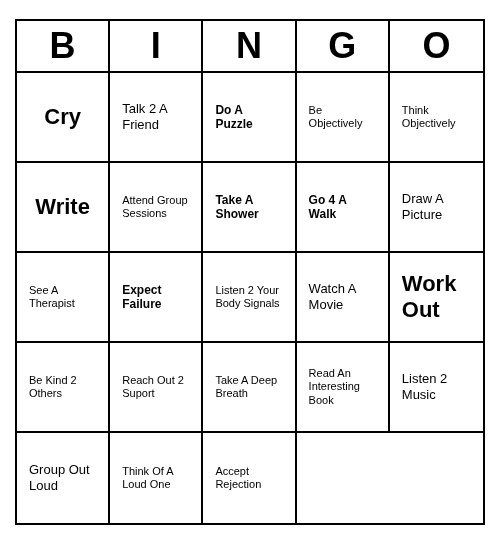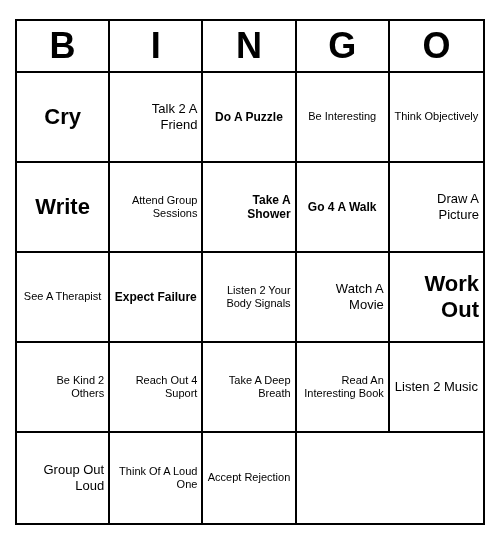--- a/index.html
+++ b/index.html
@@ -32,25 +32,25 @@
       border-right: none;
     }
     .bingo-grid {
       display: grid;
       grid-template-columns: repeat(5, 1fr);
       grid-template-rows: repeat(5, 1fr);
     }
     .bingo-cell {
       border-right: 2px solid #000;
       border-bottom: 2px solid #000;
-      text-align: right;
+      text-align: left;
       display: flex;
       align-items: center;
       justify-content: center;
-      padding: 4px;
+      padding: 12px;
       min-height: 90px;
       font-size: 13px;
       line-height: 1.2;
     }
     .bingo-cell:nth-child(5n) {
       border-right: none;
     }
     .bingo-cell:nth-child(n+21) {
       border-bottom: none;
     }
@@ -74,34 +74,34 @@
   <div class="bingo-header-cell">B</div>
       <div class="bingo-header-cell">I</div>
       <div class="bingo-header-cell">N</div>
       <div class="bingo-header-cell">G</div>
       <div class="bingo-header-cell">O</div>
     </div>
   <div class="bingo-grid">
   <div class="bingo-cell large-text">Cry</div>
       <div class="bingo-cell">Talk 2 A Friend</div>
       <div class="bingo-cell medium-text">Do A Puzzle</div>
-      <div class="bingo-cell small-text">Be Interesting</div>
+      <div class="bingo-cell small-text">Be Objectively</div>
       <div class="bingo-cell small-text">Think Objectively</div>
       <div class="bingo-cell large-text">Write</div>
       <div class="bingo-cell small-text">Attend Group Sessions</div>
       <div class="bingo-cell medium-text">Take A Shower</div>
       <div class="bingo-cell medium-text">Go 4 A Walk</div>
       <div class="bingo-cell">Draw A Picture</div>
       <div class="bingo-cell small-text">See A Therapist</div>
       <div class="bingo-cell medium-text">Expect Failure</div>
       <div class="bingo-cell small-text">Listen 2 Your Body Signals</div>
       <div class="bingo-cell">Watch A Movie</div>
       <div class="bingo-cell large-text">Work Out</div>
       <div class="bingo-cell small-text">Be Kind 2 Others</div>
-      <div class="bingo-cell small-text">Reach Out 4 Suport</div>
+      <div class="bingo-cell small-text">Reach Out 2 Suport</div>
       <div class="bingo-cell small-text">Take A Deep Breath</div>
       <div class="bingo-cell small-text">Read An Interesting Book</div>
       <div class="bingo-cell">Listen 2 Music</div>
       <div class="bingo-cell">Group Out Loud</div>
       <div class="bingo-cell small-text">Think Of A Loud One</div>
       <div class="bingo-cell small-text">Accept Rejection</div>
     </div>
 </div>
 
 </body></html>

